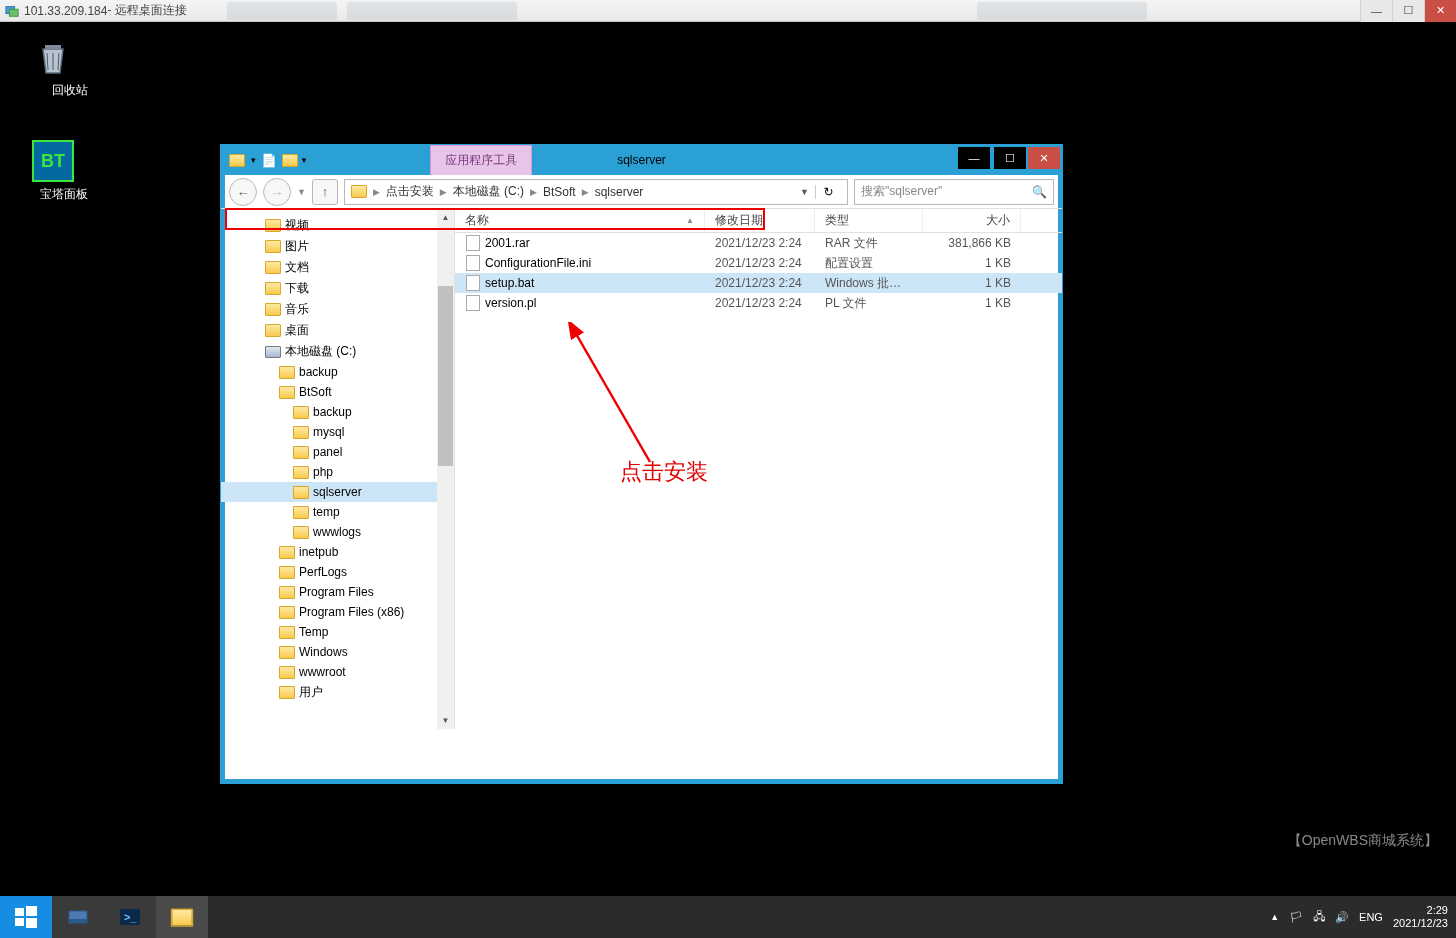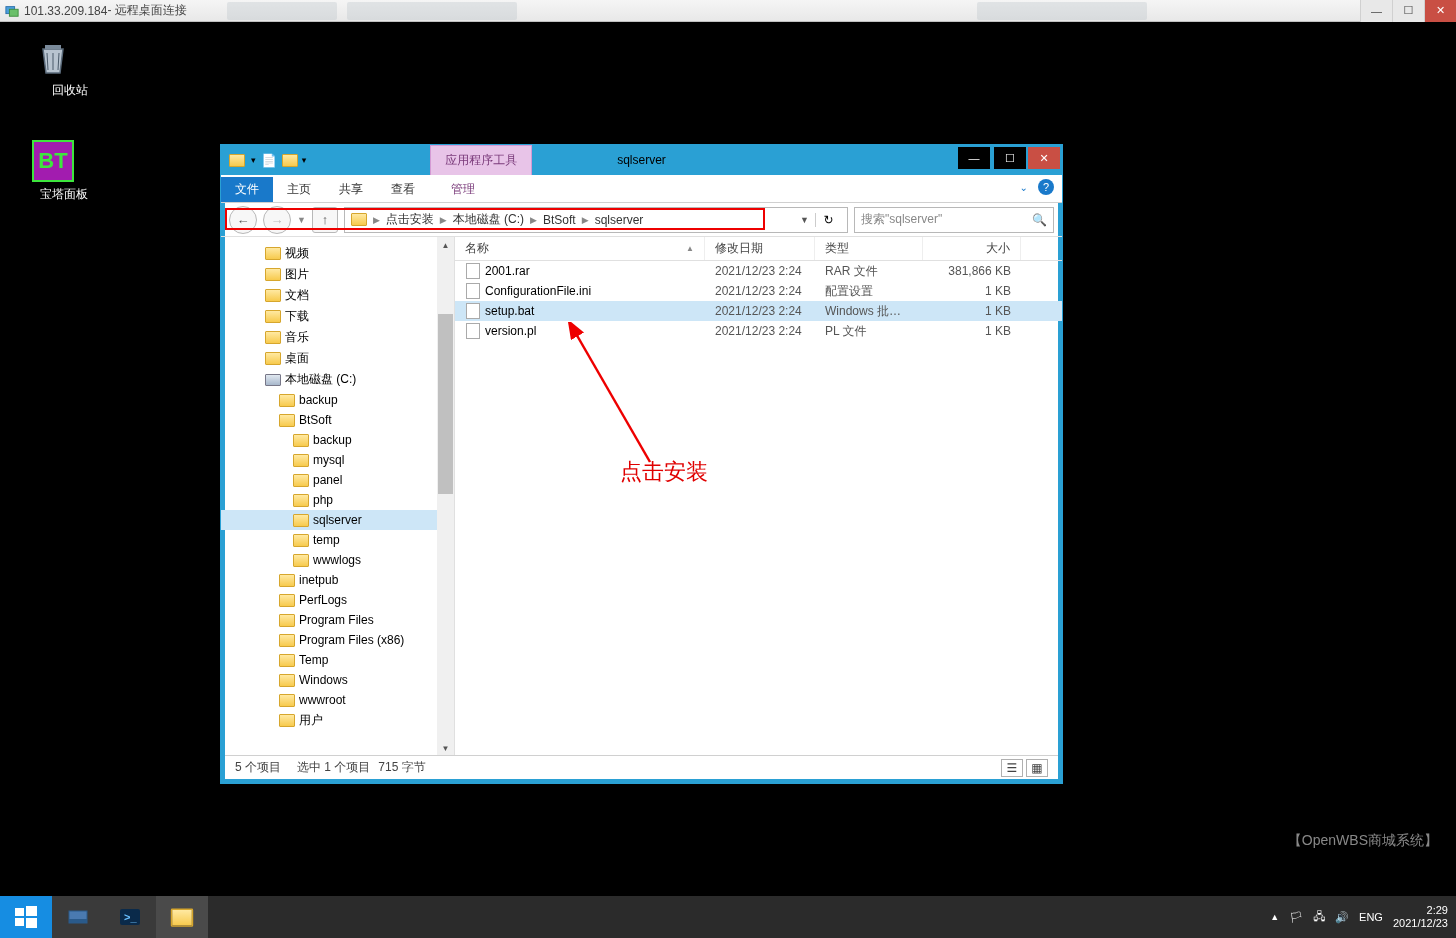--- a/index.html
+++ b/index.html
@@ -15,21 +15,21 @@
 .rdp-winbtns .btn { width: 32px; height: 22px; display:flex; align-items:center; justify-content:center; font-size:11px; background:#e8e8e8; border-left:1px solid #d0d0d0;}
 .rdp-winbtns .close { background:#c94f44; color:#fff; }
 
 
 .remote-desktop { position:absolute; left:0; top:22px; right:0; bottom:42px; background:#000; }
 
 
 .desk-icon { position:absolute; width:70px; text-align:right; color:#fff; font-size:12px; }
 .desk-icon .icn { width:42px; height:42px; margin:0 auto 4px; display:flex; align-items:center; justify-content:center; }
 .recycle-bin svg { width:40px; height:40px; }
-.bt-panel .icn { background:#a21caf; border:2px solid #3de63d; color:#3de63d; font-weight:bold; font-size:22px; display:flex; align-items:center; justify-content:center; }
+.bt-panel .icn { background:#0369a1; border:2px solid #3de63d; color:#3de63d; font-weight:bold; font-size:18px; display:flex; align-items:center; justify-content:center; }
 
 
 .explorer { position:absolute; left:220px; top:122px; width:843px; height:640px; background:#fff; border:1px solid #2aa0d4; box-shadow:0 0 0 4px #2aa0d4 inset; }
 .exp-titlebar { height:30px; background:#2aa0d4; display:flex; align-items:center; color:#000; font-size:12px; position:relative; }
 .exp-titlebar .left-icons { display:flex; align-items:center; gap:6px; padding:0 8px; height:100%; background:#2aa0d4; }
 .exp-titlebar .left-icons .qat { display:flex; gap:4px; align-items:center; }
 .exp-titlebar .tooltab { height:30px; padding:6px 14px 0; background:#e8c4e8; color:#7a3a7a; font-size:12px; margin-left:116px; border:1px solid #d49ad4; border-bottom:none; }
 .exp-titlebar .wtitle { position:absolute; left:50%; transform:translateX(-50%); color:#000; }
 .exp-winbtns { margin-left:auto; display:flex; height:24px; margin-right:2px; margin-top:-2px;}
 .exp-winbtns .btn { width:32px; height:22px; display:flex; align-items:center; justify-content:center; font-size:11px; color:#000; background:#2aa0d4; }
@@ -156,31 +156,20 @@
       </div>
       <div class="tooltab">应用程序工具</div>
       <div class="wtitle">sqlserver</div>
       <div class="exp-winbtns">
         <div class="btn box">—</div>
         <div class="btn box">☐</div>
         <div class="btn close">✕</div>
       </div>
     </div>
 
-    <div class="ribbon">
-      <div class="rtab active">文件</div>
-      <div class="rtab">主页</div>
-      <div class="rtab">共享</div>
-      <div class="rtab">查看</div>
-      <div class="rtab context" style="margin-left:8px;">管理</div>
-      <div class="rhelp">
-        <span style="font-size:10px;">⌄</span>
-        <span style="background:#1979ca;color:#fff;border-radius:50%;width:16px;height:16px;display:inline-flex;align-items:center;justify-content:center;font-size:11px;">?</span>
-      </div>
-    </div>
 
     <div class="addrbar">
       <div class="navbtn round">←</div>
       <div class="navbtn round disabled">→</div>
       <span style="font-size:9px;color:#888;">▼</span>
       <div class="navbtn">↑</div>
       <div class="breadcrumb">
         <span class="ficon folder-icon"></span>
         <span class="sep">▶</span>
         <span class="crumb">点击安装</span>
@@ -352,28 +341,20 @@
               <div class="cell date">2021/12/23 2:24</div>
               <div class="cell type">PL 文件</div>
               <div class="cell size">1 KB</div>
             </div>
           </div>
 
         <div class="redbox" style="left:4px; top:63px; width:540px; height:22px;"></div>
       </div>
     </div>
 
-    <div class="statusbar">
-      <span>5 个项目</span>
-      <span style="margin-left:16px;">选中 1 个项目</span>
-      <span style="margin-left:8px;">715 字节</span>
-      <span class="spacer"></span>
-      <div class="viewbtn">☰</div>
-      <div class="viewbtn">▦</div>
-    </div>
   </div>
 
   <svg class="arrow-svg" style="left:560px; top:300px; width:120px; height:150px;">
     <defs>
         <marker id="ah" markerWidth="10" markerHeight="10" refX="2" refY="3" orient="auto">
           <path d="M0,0 L0,6 L8,3 Z" fill="#e00"></path>
         </marker>
       </defs>
     <line x1="90" y1="140" x2="15" y2="10" stroke="#e00" stroke-width="2.5" marker-end="url(#ah)"></line>
   </svg>

